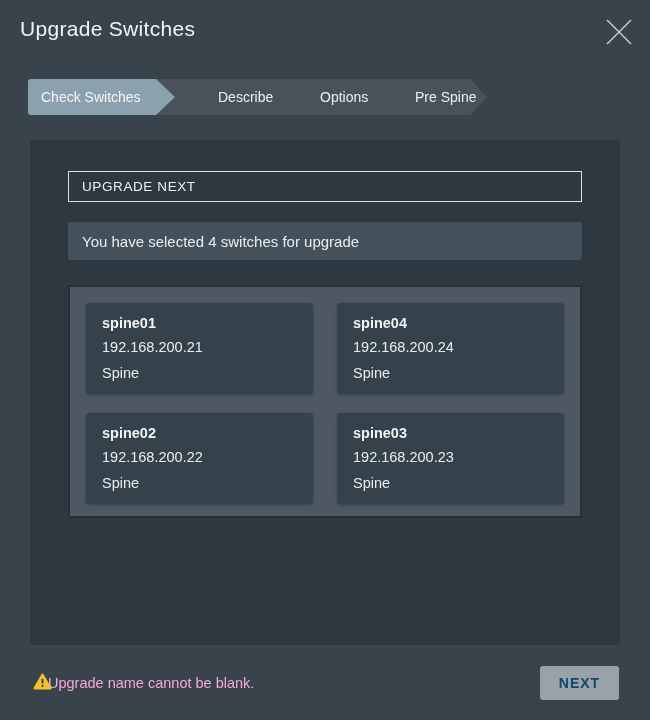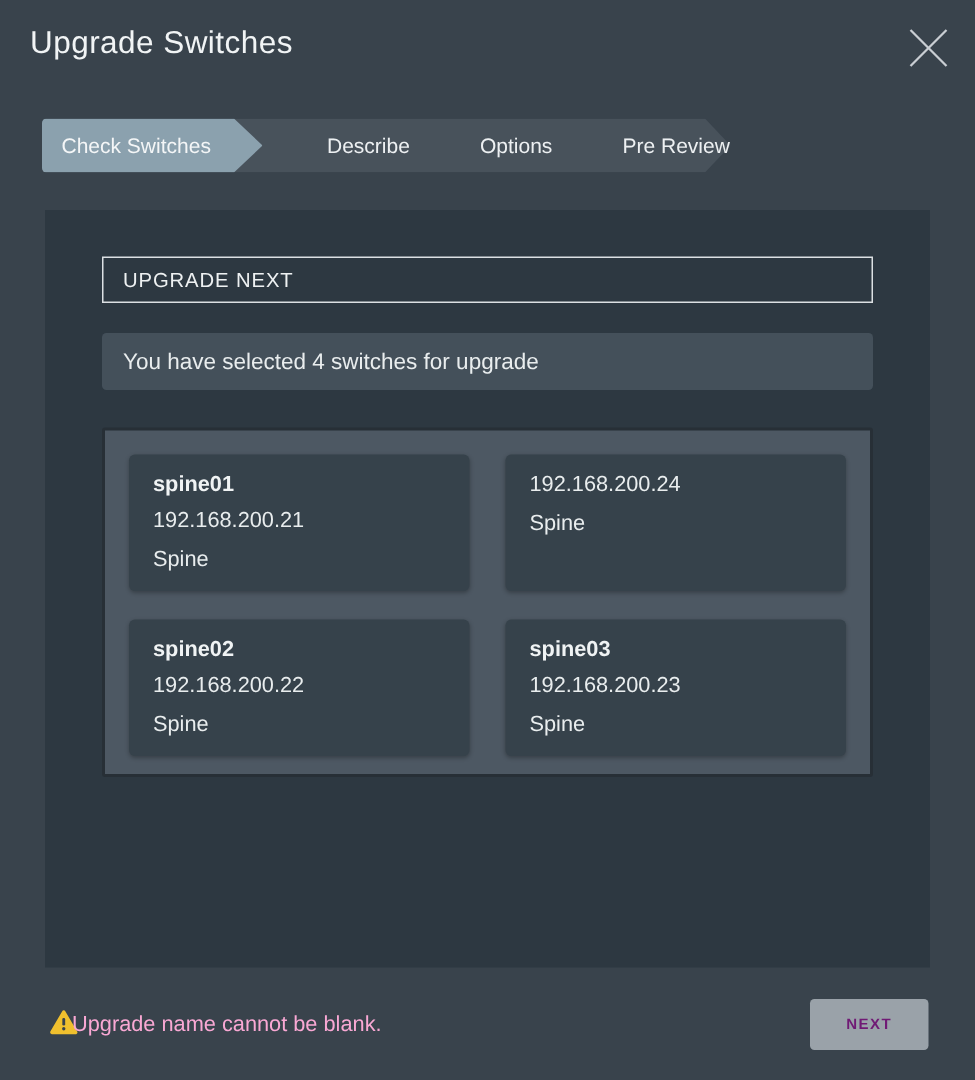--- a/index.html
+++ b/index.html
@@ -74,63 +74,64 @@
   .switch-card .sw-ip{font-size:14.5px;font-weight:400;color:#e9edee;line-height:24px;}
   .switch-card .sw-role{font-size:14.5px;font-weight:400;color:#e9edee;line-height:24px;margin-top:2px;}
   
   .warning-icon{position:absolute;left:33px;top:673px;width:19px;height:17px;}
   .warning-text{
     position:absolute;left:48px;top:676px;font-size:14.5px;color:#f9a8d4;line-height:15px;text-align:center;
   }
   .next-btn{
     position:absolute;left:540px;top:666px;width:79px;height:34px;
     background:#9aa2a9;border:none;border-radius:3px;
-    color:#701a75;font-family:"Liberation Sans", sans-serif;
-    font-size:10px;font-weight:700;letter-spacing:1px;cursor:default;
+    color:#0c4a6e;font-family:"Liberation Sans", sans-serif;
+    font-size:14px;font-weight:700;letter-spacing:1px;cursor:default;
   }
 </style>
 </head>
 <body>
 
 <div class="dlg-title">Upgrade Switches</div>
 <div class="close-btn">
   <svg width="30" height="30" viewBox="0 0 30 30">
     <line x1="3" y1="3" x2="27" y2="27" stroke="#c9ced3" stroke-width="1.5"></line>
     <line x1="27" y1="3" x2="3" y2="27" stroke="#c9ced3" stroke-width="1.5"></line>
   </svg>
 </div>
 
 <div class="stepper">
   <div class="stepper-band"></div>
   <div class="step-active">
     <span>Check Switches</span>
   </div>
   <span class="step-label step-describe">Describe</span>
   <span class="step-label step-options">Options</span>
-  <span class="step-label step-precheck">Pre Review</span>
+  <span class="step-label step-precheck">Pre Spine</span>
 </div>
 
 <div class="panel">
 
   <div class="name-field">
     <span class="field-label">UPGRADE NEXT</span>
   </div>
 
   <div class="selection-msg">You have selected 4 switches for upgrade</div>
 
   <div class="cards-box">
     <div class="cards-grid">
 
       <div class="switch-card">
         <div class="sw-name">spine01</div>
         <div class="sw-ip">192.168.200.21</div>
         <div class="sw-role">Spine</div>
       </div>
 
       <div class="switch-card">
+        <div class="sw-name">spine04</div>
         <div class="sw-ip">192.168.200.24</div>
         <div class="sw-role">Spine</div>
       </div>
 
       <div class="switch-card">
         <div class="sw-name">spine02</div>
         <div class="sw-ip">192.168.200.22</div>
         <div class="sw-role">Spine</div>
       </div>
 

